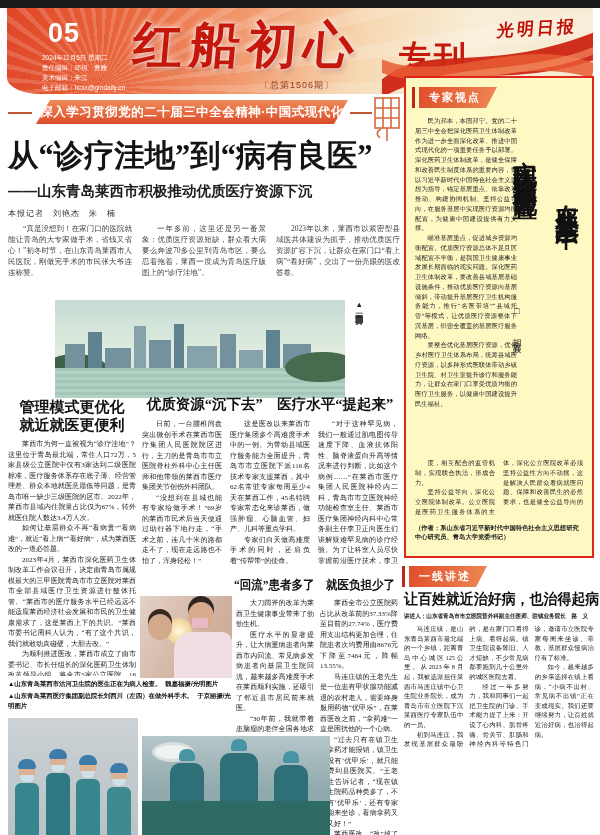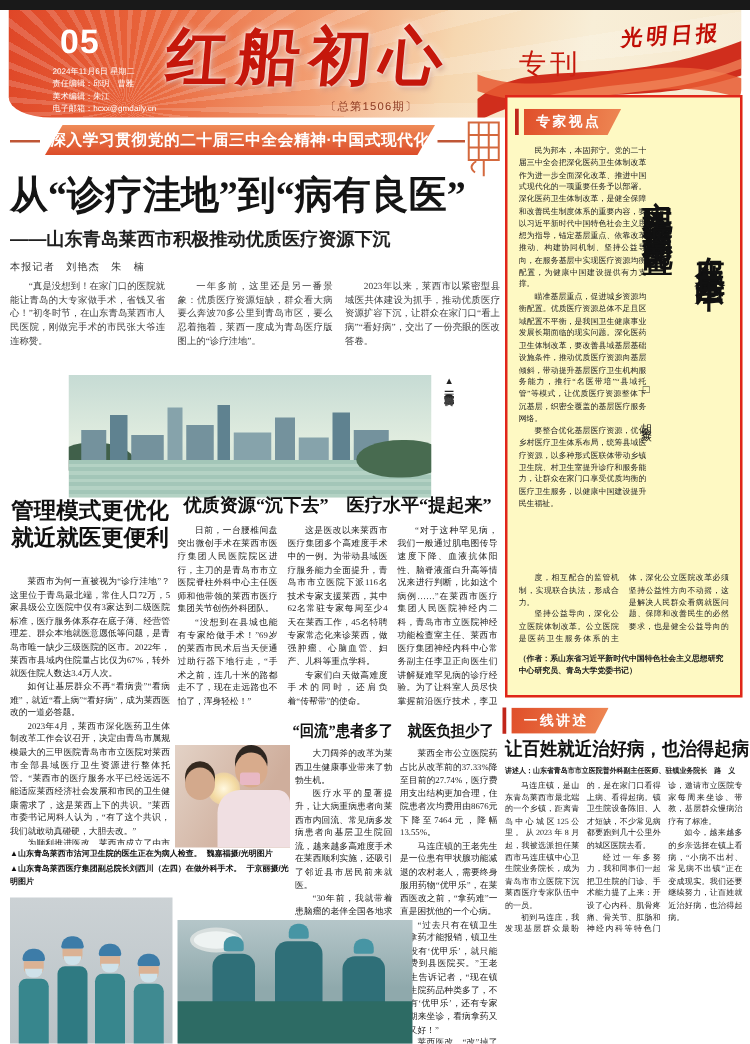--- a/index.html
+++ b/index.html
@@ -13,21 +13,21 @@
     background:linear-gradient(100deg,#df4627 0%,#e9663c 20%,#f29e72 42%,#f6d7b0 60%,#f8eed7 78%,#f6e9cf 100%);
     border-radius:0 0 46px 34px / 0 0 22px 16px}
   #masthead::before{content:"";position:absolute;inset:0;
     background:repeating-conic-gradient(from -20deg at 16% 92%,rgba(255,255,255,0) 0 5deg,rgba(255,255,255,.16) 5deg 8deg);
     border-radius:inherit}
   #page-num{left:41px;top:10px;font-size:27px;font-weight:bold;color:#fff;letter-spacing:1px}
   #mast-info{left:35px;top:45px;font-size:6.5px;line-height:1.55;color:#fff}
   #mast-title{left:126px;top:4px;font-size:50px;font-weight:bold;color:#c5170b;
     font-family:"Liberation Serif",serif;letter-spacing:7px;transform:skewX(-5deg);
     text-shadow:0 0 2px #fff,0 0 7px rgba(255,255,255,.95),2px 3px 4px rgba(130,30,10,.35)}
-  #mast-suffix{left:408px;top:28px;font-size:22px;font-weight:normal;color:#c5170b;letter-spacing:3px}
+  #mast-suffix{left:392px;top:28px;font-size:32px;font-weight:bold;color:#c5170b;letter-spacing:3px}
   #mast-issue{left:253px;top:71px;font-size:9px;color:#8d3a22;letter-spacing:1px}
   #paper-name{right:16px;top:9px;font-size:17px;font-weight:bold;color:#c00e05;
     font-family:"Liberation Serif",serif;letter-spacing:3px;transform:rotate(-3deg) skewX(-8deg)}
   #ribbon{right:-4px;bottom:-4px}
   
   .rule{background:#bf5636;height:2px}
   #banner-line-l{left:8px;top:112px;width:24px}
   #banner-line-r{left:350px;top:112px;width:22px}
   #theme-banner{left:36px;top:100px;width:312px;height:24px;line-height:24px;text-align:center;
     color:#fff;font-size:12.5px;font-weight:bold;letter-spacing:.5px;
@@ -70,21 +70,21 @@
   #p3-row{left:0;bottom:0;width:100%;display:flex;justify-content:space-around;align-items:flex-end;padding:0 4px}
   #photo4{left:142px;top:736px;width:188px;height:99px;background:linear-gradient(#b5c6c9,#8fa9ac 55%)}
   #p4-light{left:10px;top:6px;width:42px;height:20px;border-radius:50%;background:#eef3f2;border:3px solid #d7dedd}
   #p4-drape{left:0;bottom:0;width:100%;height:34px;background:#2d6b64}
   .sil{position:absolute;background:#2f6f78;border-radius:10px 10px 0 0}
   .sil .scap{position:absolute;left:50%;top:-14px;transform:translateX(-50%);
     width:16px;height:12px;border-radius:7px 7px 2px 2px;background:#4795a4}
   
   .sec-title{font-weight:900;color:#111;text-align:center;font-family:"Liberation Serif",serif}
   #sec1{left:8px;top:398px;width:128px;height:278px;overflow:hidden}
-  #sec1 .sec-title{font-size:18px;line-height:1.2;margin-bottom:19px}
+  #sec1 .sec-title{font-size:15px;line-height:1.2;margin-bottom:5px}
   #sec1 .txt,#sec2 .txt{font-size:7px;line-height:1.5}
   #sec2{left:142px;top:395px;width:256px;height:181px;overflow:hidden}
   #sec2 .sec-title{font-size:14.5px;margin-bottom:5px;white-space:nowrap}
   #sec2 .cols{column-count:3;column-gap:8px;height:156px;overflow:hidden}
   #sec3-title{left:234px;top:577px;width:166px;font-size:12.5px;font-weight:900;color:#111;
     font-family:"Liberation Serif",serif;white-space:nowrap;transform:scaleX(.92);transform-origin:left}
   #sec3-colA{left:236px;top:598px;width:78px;height:136px;overflow:hidden;font-size:7px;line-height:1.5}
   #sec3-colB{left:320px;top:598px;width:78px;height:237px;overflow:hidden;font-size:7px;line-height:1.5}
   #captions{left:8px;top:679px;width:226px;font-size:6.4px;font-weight:bold;line-height:1.45;color:#111}
   #captions .credit{font-weight:bold;color:#111;margin-left:4px}

